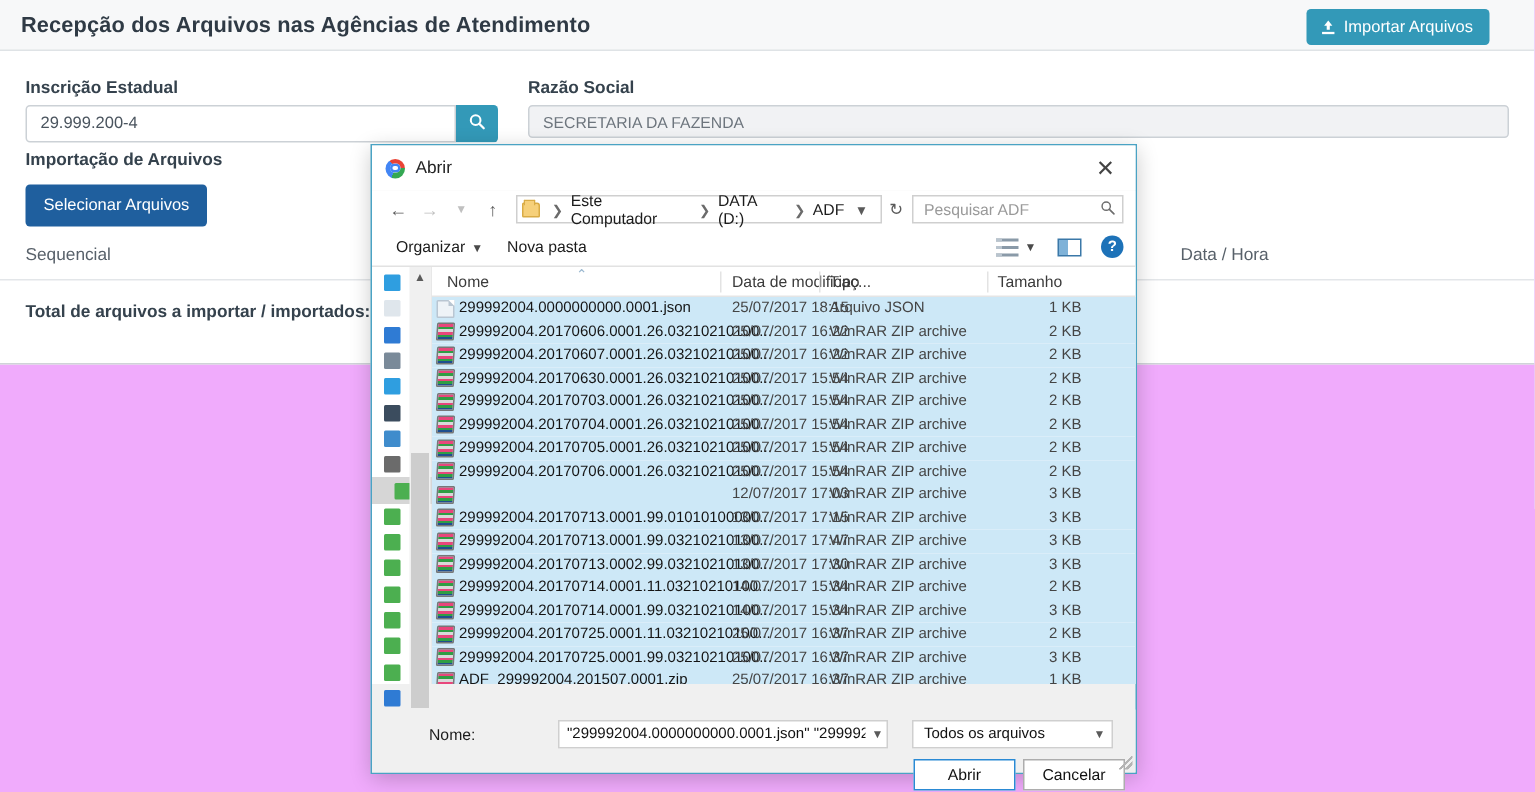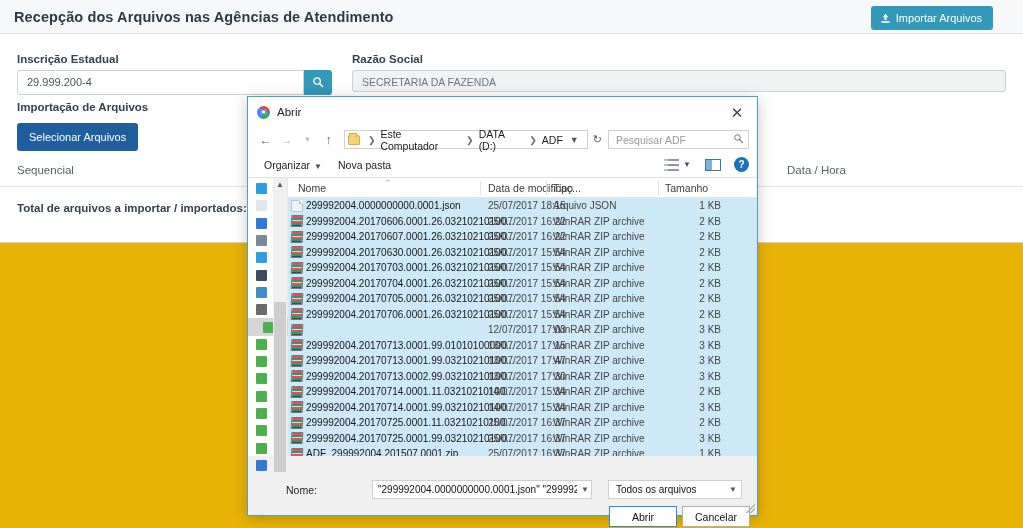--- a/index.html
+++ b/index.html
@@ -7,21 +7,21 @@
   body {
     width:1023px; height:528px;
     font-family:"Liberation Sans", sans-serif;
     background:#e9ecef;
     overflow:hidden;
     position:relative;
     -webkit-font-smoothing:antialiased;
   }
 
   
-  #app { position:absolute; inset:0; background:#eab308; }
+  #app { position:absolute; inset:0; background:#f0abfc; }
 
   .app-header {
     height:34px; background:#f7f8f9; border-bottom:1px solid #dfe3e6;
     display:flex; align-items:center; padding:0 14px; position:relative;
   }
   .app-title { font-size:14.5px; font-weight:bold; color:#2f3a45; letter-spacing:.1px; }
   .btn-import {
     position:absolute; right:30px; top:6px;
     background:#3399b8; color:#fff; border:none; border-radius:3px;
     font-size:11px; padding:6px 11px 6px 9px; display:flex; align-items:center; gap:5px;

